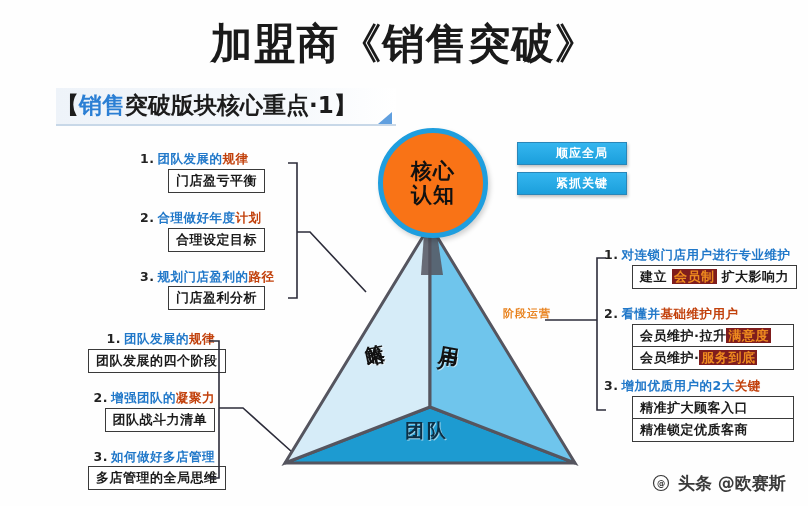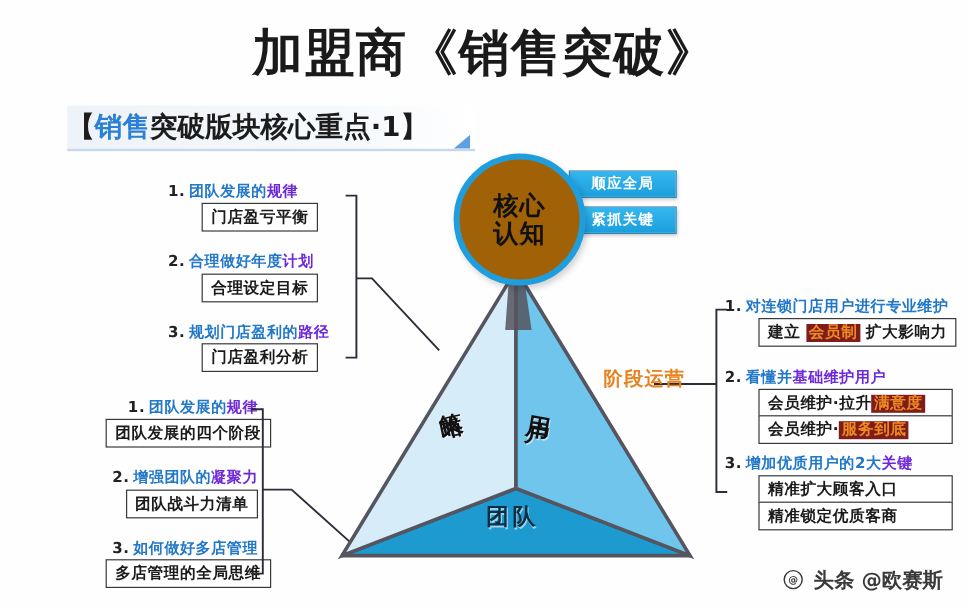--- a/index.html
+++ b/index.html
@@ -34,40 +34,40 @@
   .sub-accent{
     position:absolute;left:378px;top:112px;width:14px;height:12px;
     background:#2b7fd4;clip-path:polygon(0 100%,100% 0,100% 100%);
     opacity:.75;
   }
 
   
   .core-circle{
     position:absolute;left:378px;top:128px;width:100px;height:100px;
     border-radius:50%;
-    border:5px solid #1f9ede;background:#a16207;
+    border:5px solid #1f9ede;background:#f97316;
     box-shadow:2px 3px 5px rgba(0,0,0,.18);
     display:flex;flex-direction:column;align-items:center;justify-content:center;
     z-index:6;
   }
   .core-circle span{
     display:block;font-size:21px;font-weight:700;color:#111;
     line-height:1.12;letter-spacing:1px;
     font-family:"DejaVu Serif","Liberation Serif",serif;
   }
 
   
   .pill{
-    position:absolute;left:474px;width:88px;height:21px;
+    position:absolute;left:517px;width:88px;height:21px;
     background:linear-gradient(to bottom,#35b6ef 0%,#1b9fdc 100%);
     border:1px solid #2a86b8;
     box-shadow:1px 2px 3px rgba(0,0,0,.25);
     color:#ffffff;font-size:12px;font-weight:700;
     display:flex;align-items:center;justify-content:center;
-    letter-spacing:1px;white-space:nowrap;
+    letter-spacing:1px;white-space:nowrap;padding-left:20px;
   }
   .pill.a{top:142px;}
   .pill.b{top:172px;}
 
   
   .pyramid{position:absolute;left:275px;top:215px;width:310px;height:260px;z-index:3;}
   .face-label{
     position:absolute;font-weight:700;color:#111;white-space:nowrap;
     font-family:"DejaVu Serif","Liberation Serif",serif;
     text-shadow:1px 1px 0 rgba(255,255,255,.55);
@@ -83,35 +83,35 @@
     transform:rotate(10deg);z-index:5;
   }
   .lbl-bottom{
     left:405px;top:418px;font-size:19px;letter-spacing:3px;z-index:5;
     color:#0c2f45;
   }
 
   
   .stage-label{
     position:absolute;left:503px;top:306px;
-    font-size:16px;font-weight:700;color:#e8821e;letter-spacing:1px;
+    font-size:11px;font-weight:700;color:#e8821e;letter-spacing:1px;
     white-space:nowrap;z-index:6;
     font-family:"DejaVu Sans","Liberation Sans",sans-serif;
   }
 
   
   .group{position:absolute;}
   .ann-line{
     font-size:12.5px;font-weight:700;white-space:nowrap;
     color:#2178c9;letter-spacing:.5px;line-height:1.1;
     font-family:"DejaVu Sans","Liberation Sans",sans-serif;
     margin-bottom:3px;
   }
   .ann-line .num{color:#222;font-weight:700;margin-right:3px;}
-  .ann-line .org{color:#6d28d9;}
+  .ann-line .org{color:#c2410c;}
   .ann-box{
     display:inline-block;border:1.4px solid #3a3a3a;background:#fff;
     font-size:13px;font-weight:700;color:#1b1b1b;letter-spacing:.5px;
     padding:2px 7px;white-space:nowrap;margin-bottom:9px;
     font-family:"DejaVu Sans","Liberation Sans",sans-serif;
   }
   .ann-box .org{color:#ee8a1f;background:#7f1d1d;padding:0 2px;}
   .box-row{margin-bottom:9px;}
   .indent2{padding-left:28px;}
 

